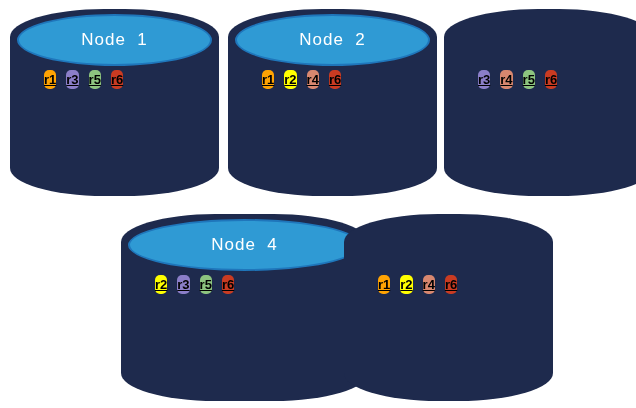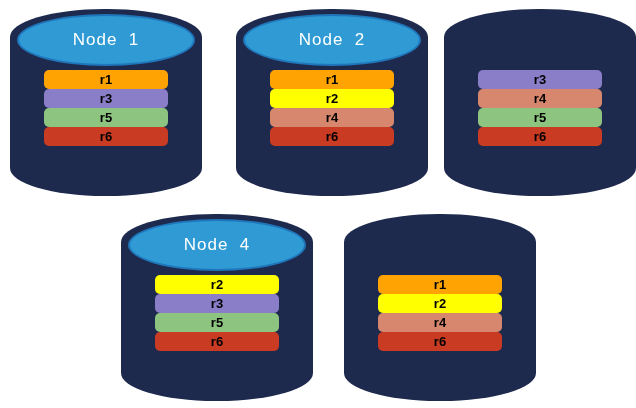--- a/index.html
+++ b/index.html
@@ -10,27 +10,27 @@
   }
   #canvas {
     position: relative;
     width: 636px;
     height: 408px;
     background: #ffffff;
     overflow: hidden;
   }
   .node {
     position: absolute;
-    width: 192px;
+    width: 209px;
     height: 187px;
   }
   .node1 { left: 10px;  top: 9px;  }
-  .node2 { left: 236px; top: 9px;  }
+  .node2 { left: 228px; top: 9px;  }
   .node3 { left: 444px; top: 9px;  }
-  .node4 { left: 121px; top: 214px; }
+  .node4 { left: 121px; top: 214px; padding-left: 38px; }
   .node5 { left: 344px; top: 214px; }
 
   .cyl-shell {
     position: absolute;
     inset: 0;
     background: var(--body-color, #1E2A4D);
     border-radius: 94px / 28px;
   }
   .cyl-top {
     position: absolute;
@@ -52,21 +52,23 @@
     letter-spacing: 1px;
     white-space: pre;
     user-select: none;
   }
   .bars {
     position: absolute;
     left: 34px;
     right: 34px;
     top: 61px;
     display: flex;
-    flex-direction: column;
+    flex-direction: row;
+    gap: 10px;
+    text-decoration: underline;
   }
   .bar {
     height: 19px;
     line-height: 19px;
     border-radius: 5px;
     text-align: center;
     font-size: 13px;
     font-weight: bold;
     color: var(--bar-text, #000000);
     background: #888888; 

